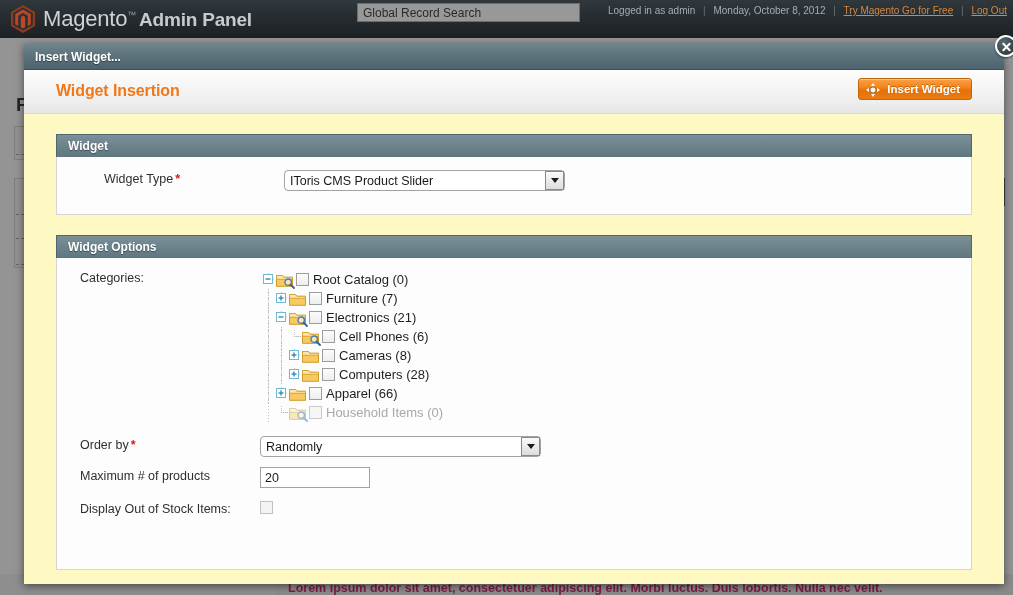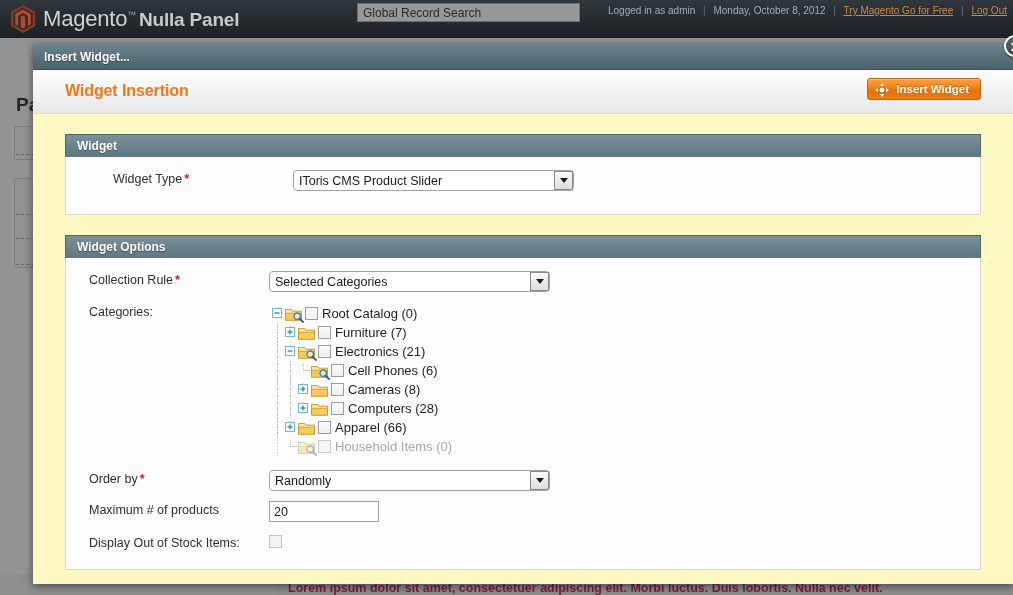--- a/index.html
+++ b/index.html
@@ -52,21 +52,21 @@
     color:#7e1b42; font-size:12.5px; font-weight:bold; white-space:nowrap;
   }
   .bg-strip { position:absolute; left:276px; top:574px; width:737px; height:21px; background:#8b8b8b; }
   .bg-strip2 { position:absolute; left:0px; top:574px; width:276px; height:21px; background:#8e8e8e; }
 
   
   .overlay { position:absolute; left:0; top:38px; width:1013px; height:557px; background:rgba(60,60,60,.55); }
 
   
   .modal {
-    position:absolute; left:33px; top:44px; width:980px; height:540px;
+    position:absolute; left:24px; top:44px; width:980px; height:540px;
     background:#ffffff; box-shadow:0 2px 8px rgba(0,0,0,.5);
   }
   .modal-titlebar{
     position:relative; height:26px;
     background:linear-gradient(to bottom,#6f848c 0%,#5d737d 45%,#4c626c 100%);
     border-bottom:1px solid #3d5159;
     display:flex; align-items:center;
   }
   .modal-title{ color:#ffffff; font-size:12px; font-weight:bold; padding-left:11px; text-shadow:0 1px 1px rgba(0,0,0,.45); }
   .close-btn{
@@ -223,21 +223,21 @@
     <div class="logo-wrap">
       <div class="logo-mark">
         <svg width="26" height="30" viewBox="0 0 26 30" xmlns="http://www.w3.org/2000/svg">
           <polygon points="13,1 25,8 25,22 13,29 1,22 1,8" fill="#8f3a1d"></polygon>
           <polygon points="13,3.5 22.8,9.2 22.8,21 13,26.6 3.2,21 3.2,9.2" fill="#2a3034"></polygon>
           <polygon points="13,5.5 20.8,10 20.8,20.2 17.8,21.9 17.8,11.8 13,9 8.2,11.8 8.2,21.9 5.2,20.2 5.2,10" fill="#b8472a"></polygon>
           <polygon points="13,11.6 15.2,12.9 15.2,23.2 13,24.4 10.8,23.2 10.8,12.9" fill="#b8472a"></polygon>
         </svg>
       </div>
       <div class="logo-text">
-        <span class="m">Magento</span><span class="sup">™</span><span class="ap">Nulla Panel</span>
+        <span class="m">Magento</span><span class="sup">™</span><span class="ap">Admin Panel</span>
       </div>
     </div>
 
     <input class="gsearch" type="text" placeholder="Global Record Search" value="Global Record Search" style="">
 
     <div class="hdr-right">
       <span>Logged in as admin</span>
       <span class="sep">|</span>
       <span>Monday, October 8, 2012</span>
       <span class="sep">|</span>
@@ -292,35 +292,20 @@
               </div>
             </div>
           </div>
         </div>
       </div>
 
       <div class="section" style="margin-top:20px;">
         <div class="section-head">Widget Options</div>
         <div class="section-body" style="height:312px;">
 
-          <div class="frow" style="padding-top:13px;">
-            <div class="flabel">
-              <span>Collection Rule</span><span class="req">*</span>
-            </div>
-            <div class="fctl">
-              <div class="sel-wrap">
-                <select class="styled">
-                  <option>Selected Categories</option>
-                </select>
-                <span class="sel-arrow">
-                    <i></i>
-                  </span>
-              </div>
-            </div>
-          </div>
 
           <div class="frow" style="padding-top:11px;">
             <div class="flabel">Categories:</div>
             <div class="fctl">
               <div class="tree" id="category-tree">
                   <div class="tnode">
                     <span class="twist">
      <svg width="13" height="13" viewBox="0 0 13 13" xmlns="http://www.w3.org/2000/svg">
        <line x1="6.5" y1="0" x2="6.5" y2="1.5" stroke="#c4c4c4" stroke-width="1" stroke-dasharray="1,1"></line>
        <rect x="1.5" y="1.5" width="9" height="9" fill="#ffffff" stroke="#6fb8d6" stroke-width="1"></rect>

